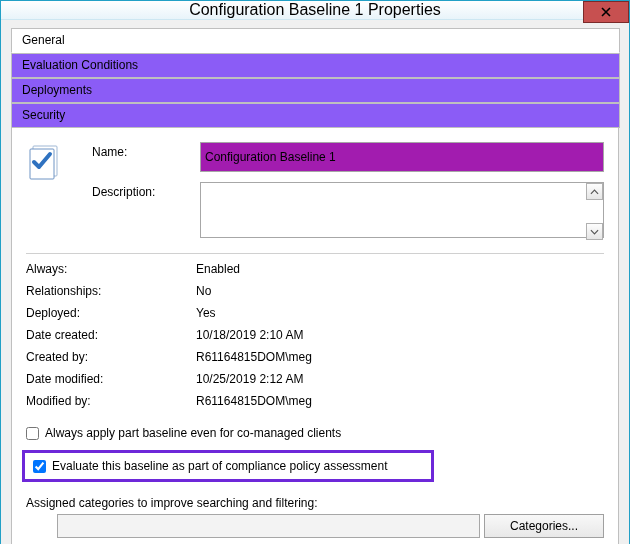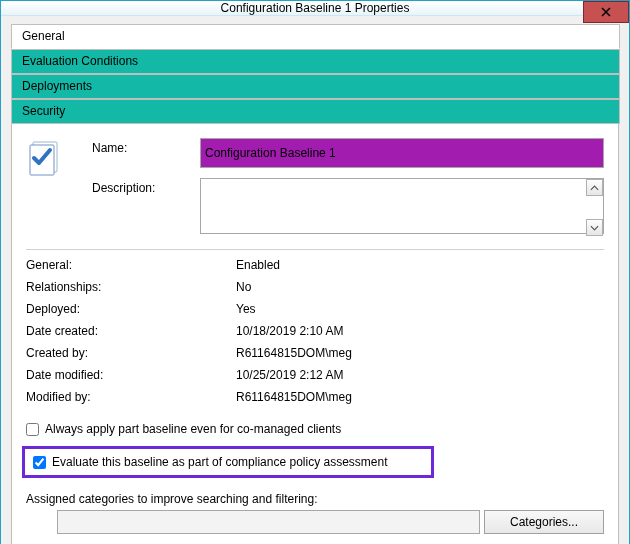--- a/index.html
+++ b/index.html
@@ -19,21 +19,21 @@
     display: flex; flex-direction: column;
   }
   .titlebar {
     height: 30px;
     background: linear-gradient(#ffffff, #e8f4fa);
     border-bottom: 1px solid #cde7f2;
     display: flex; align-items: center; justify-content: center;
     position: relative;
   }
   .titlebar .title {
-    font-size: 12px;
+    font-size: 16px;
     color: #000;
   }
   .close-btn {
     position: absolute; right: 0; top: 0;
     width: 46px; height: 22px;
     background: #c75050;
     border: 1px solid #7a2a2a;
     display: flex; align-items: center; justify-content: center;
     color: #000; font-size: 14px; font-weight: bold;
     box-sizing: border-box;
@@ -46,21 +46,21 @@
     box-sizing: border-box;
   }
   .tabs {
     display: flex;
     margin-bottom: -1px;
     flex-direction: column;
   }
   .tab {
     padding: 4px 10px 5px 10px;
     border: 1px solid #bfbfbf;
-    background: #14b8a6;
+    background: #8b5cf6;
     margin-right: -1px;
     position: relative;
     font-size: 12px;
   }
   .tab.active {
     background: #ffffff;
     border-bottom: 1px solid #ffffff;
     z-index: 2;
   }
   .tab-panel {
@@ -121,21 +121,21 @@
     margin: 12px 0 8px 0;
   }
   .props {
     display: grid;
     grid-template-columns: 170px 1fr;
     row-gap: 8px;
     margin-top: 4px;
     font-size: 12px;
   }
   .props .k { color:#000; }
-  .props .v { color:#000;margin-left:40px; }
+  .props .v { color:#000; }
 
   .chkline {
     display: flex; align-items: center;
     gap: 6px;
     margin-top: 12px;
   }
   .chkline input { margin:0; }
   .chkline label { }
 
   .highlight {
@@ -226,21 +226,21 @@
             <svg viewBox="0 0 10 6">
                 <path d="M1 1 L5 5 L9 1" fill="none" stroke="#555" stroke-width="1.3"></path>
               </svg>
           </div>
         </div>
       </div>
 
       <hr class="rule">
 
       <div class="props">
-        <div class="k">General:</div>
+        <div class="k">Always:</div>
         <div class="v">Enabled</div>
         <div class="k">Relationships:</div>
         <div class="v">No</div>
         <div class="k">Deployed:</div>
         <div class="v">Yes</div>
         <div class="k">Date created:</div>
         <div class="v">10/18/2019 2:10 AM</div>
         <div class="k">Created by:</div>
         <div class="v">R61164815DOM\meg</div>
         <div class="k">Date modified:</div>

